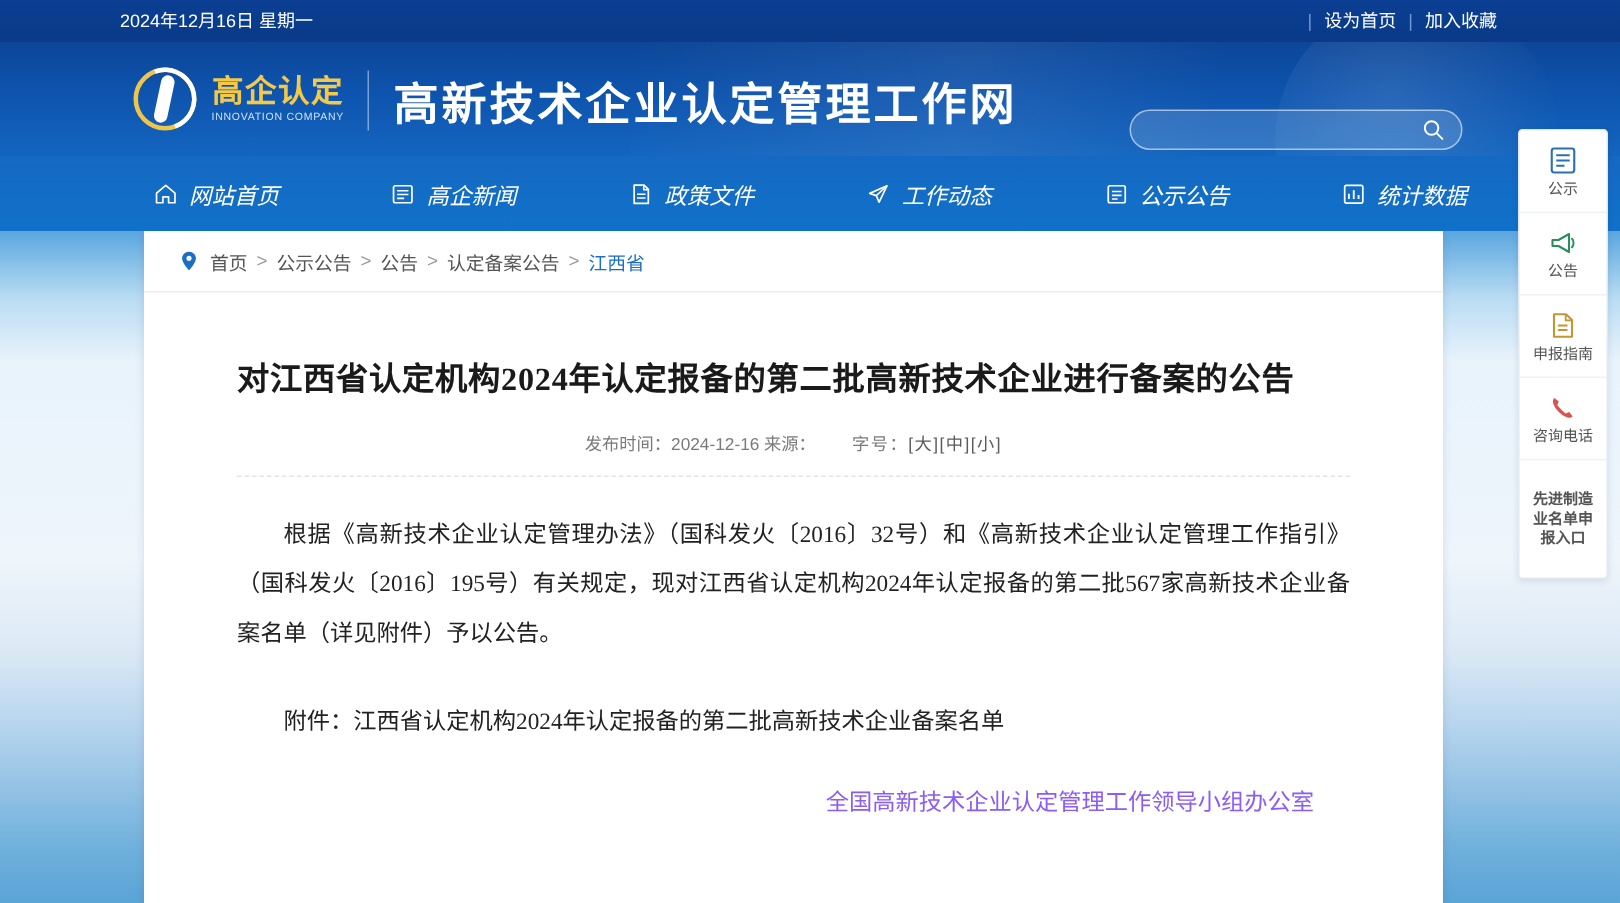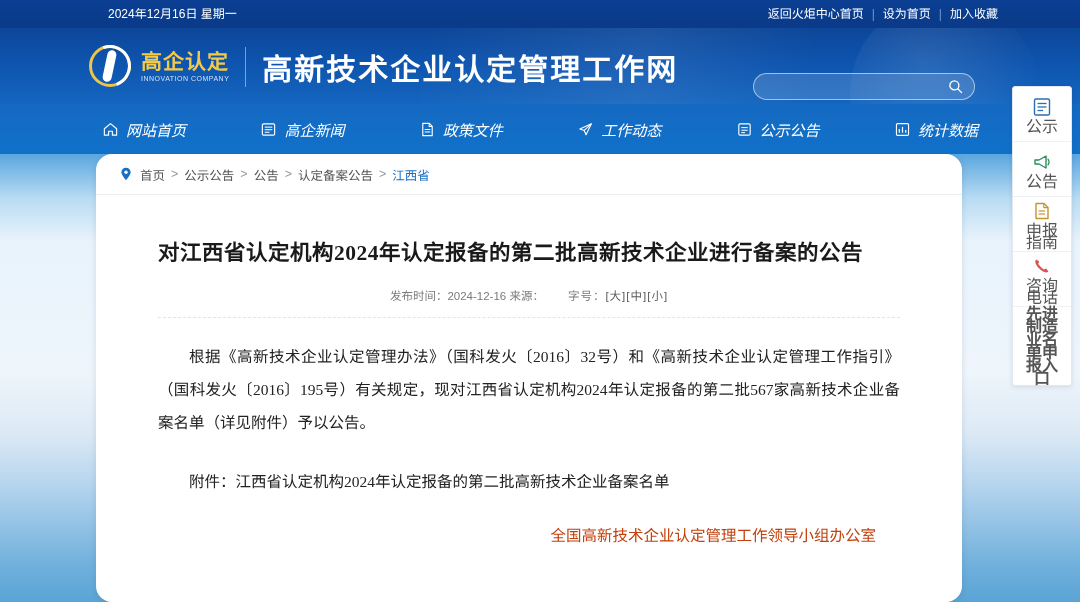--- a/index.html
+++ b/index.html
@@ -42,21 +42,20 @@
     color: #ffffff;
     font-size: 12px;
     line-height: 28px;
     z-index: 5;
   }
   #topbar .date {
     position: absolute;
     left: 80px;
     top: 0;
     white-space: nowrap;
-    margin-left: 28px;
   }
   #topbar .links {
     position: absolute;
     right: 74px;
     top: 0;
     display: flex;
     align-items: center;
     gap: 0;
     white-space: nowrap;
   }
@@ -141,20 +140,21 @@
     background: #ffffff;
     border-radius: 5px;
     transform: rotate(12deg);
   }
   #logo-text {
     margin-left: 7px;
     display: flex;
     flex-direction: column;
     justify-content: center;
     height: 46px;
+    align-items: flex-end;
   }
   #logo-text .cn {
     color: #f3c949;
     font-size: 21px;
     font-weight: bold;
     letter-spacing: 1px;
     line-height: 24px;
   }
   #logo-text .en {
     color: #cfe2f6;
@@ -244,21 +244,20 @@
   
   #content {
     position: absolute;
     left: 96px;
     top: 154px;
     width: 866px;
     min-height: 448px;
     background: #ffffff;
     z-index: 3;
     box-shadow: 0 1px 6px rgba(10,50,110,0.12);
-    border-radius: 16px;
   }
 
   #breadcrumb {
     height: 40px;
     display: flex;
     align-items: center;
     gap: 6px;
     padding: 0 24px;
     font-size: 12.5px;
     color: #555555;
@@ -310,21 +309,21 @@
     color: #222222;
     font-family: "Liberation Serif", serif;
     text-align: justify;
   }
   #body-text p { margin: 0 0 20px 0; text-indent: 2em; }
   #body-text p.attach { margin-top: 26px; }
   #sign {
     margin-top: 22px;
     font-size: 15.5px;
     line-height: 32px;
-    color: #c2410c;
+    color: #8b5cf6;
     font-family: "Liberation Serif", serif;
     text-align: right;
     padding-right: 24px;
   }
 
   
   #rail {
     position: absolute;
     right: 8px;
     top: 86px;
@@ -341,38 +340,37 @@
     display: flex;
     flex-direction: column;
     align-items: center;
     justify-content: center;
     gap: 3px;
     cursor: pointer;
   }
   .rail-item:last-child { border-bottom: 0; font-weight: bold; }
   .rail-item .ricon { width: 22px; height: 22px; display: block; }
   .rail-item .rlabel {
-    font-size: 16px;
+    font-size: 10px;
     color: #555555;
     line-height: 12px;
     text-align: center;
     width: 46px;
   }
   .rail-item.tall { height: 78px; }
   .rail-item.tall .rlabel { line-height: 13px; }
 </style>
 </head>
 <body>
 
 <div id="page">
 
   <div id="topbar">
     <div class="date">2024年12月16日 星期一</div>
     <div class="links">
-      <a href="#">返回火炬中心首页</a>
       <span class="sep">|</span>
       <a href="#">设为首页</a>
       <span class="sep">|</span>
       <a href="#">加入收藏</a>
     </div>
   </div>
 
   <div id="header">
     <div class="swoosh"></div>
     <div class="globe"></div>

